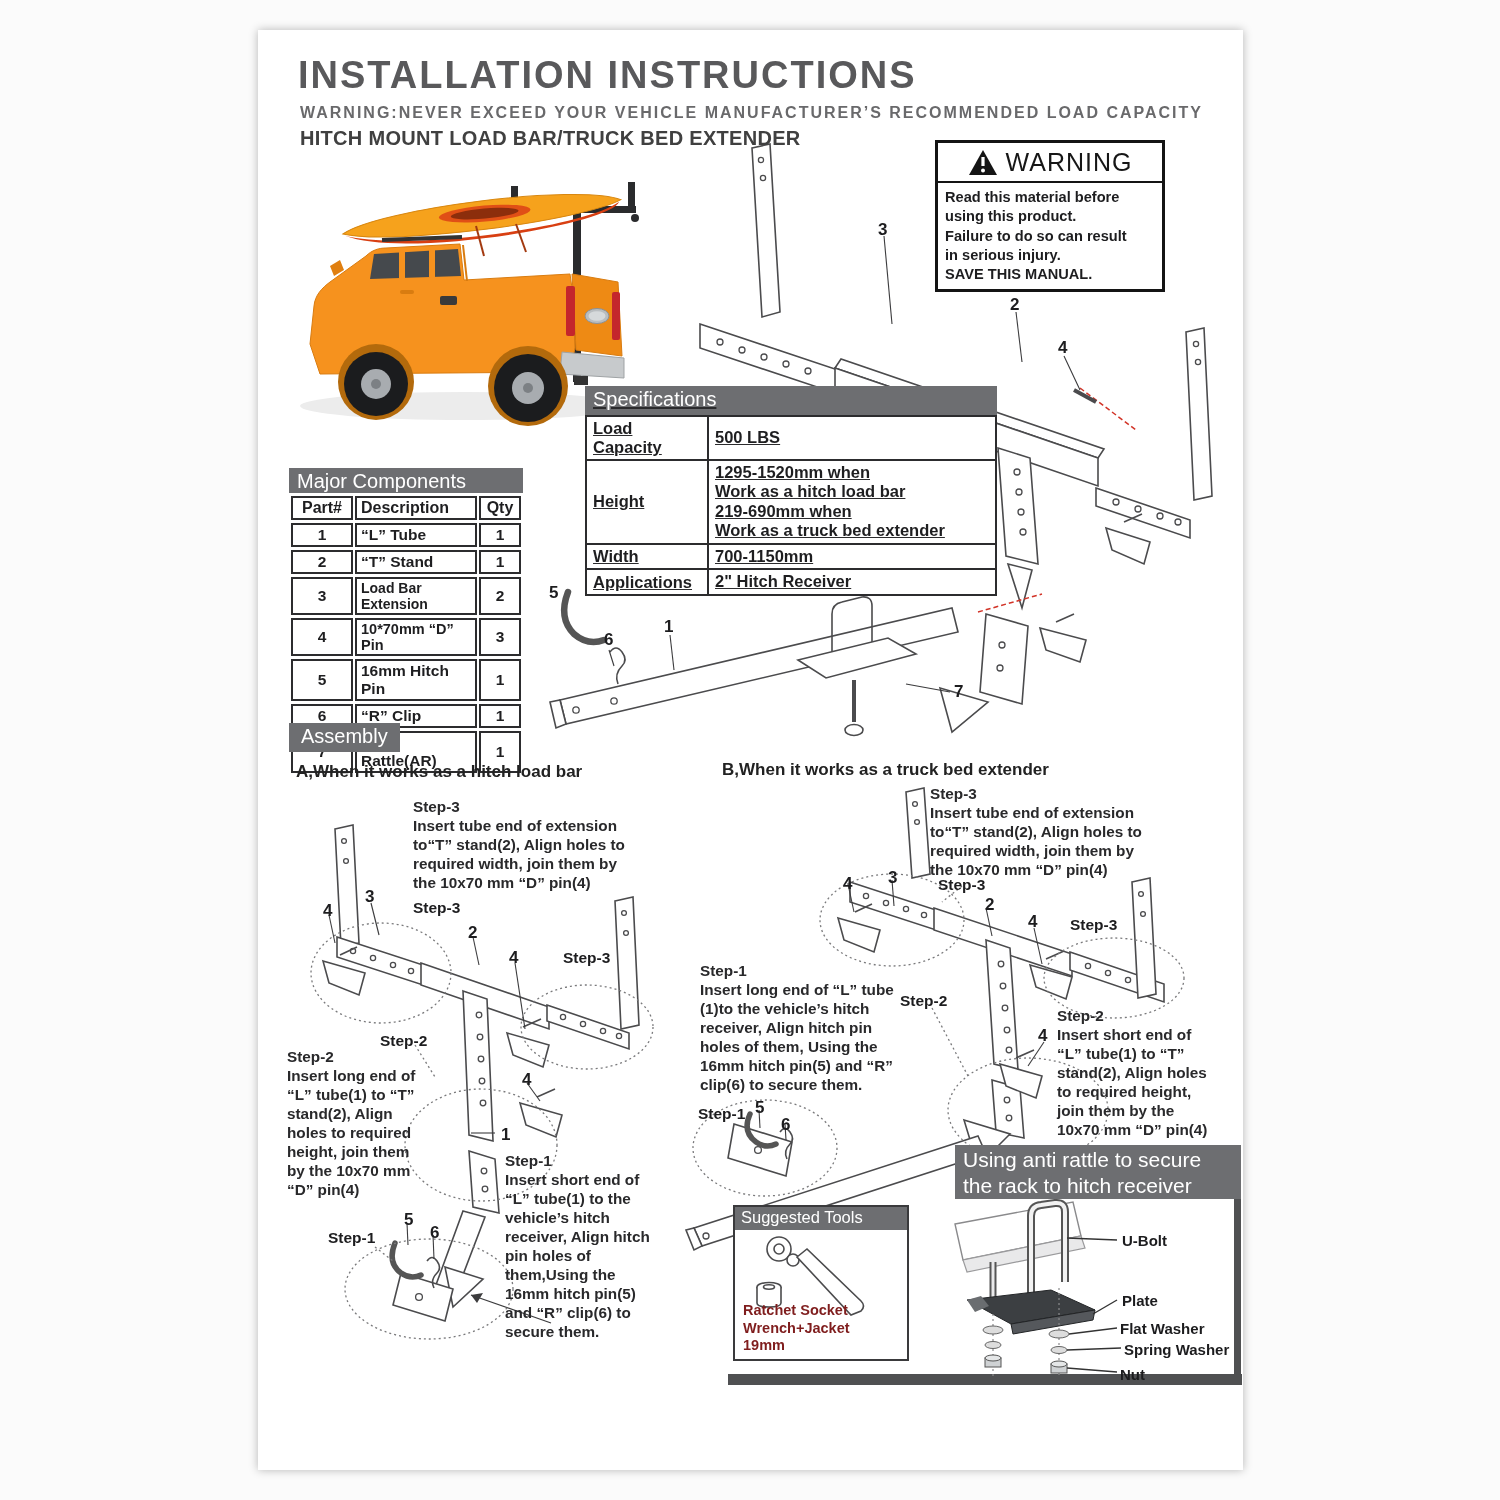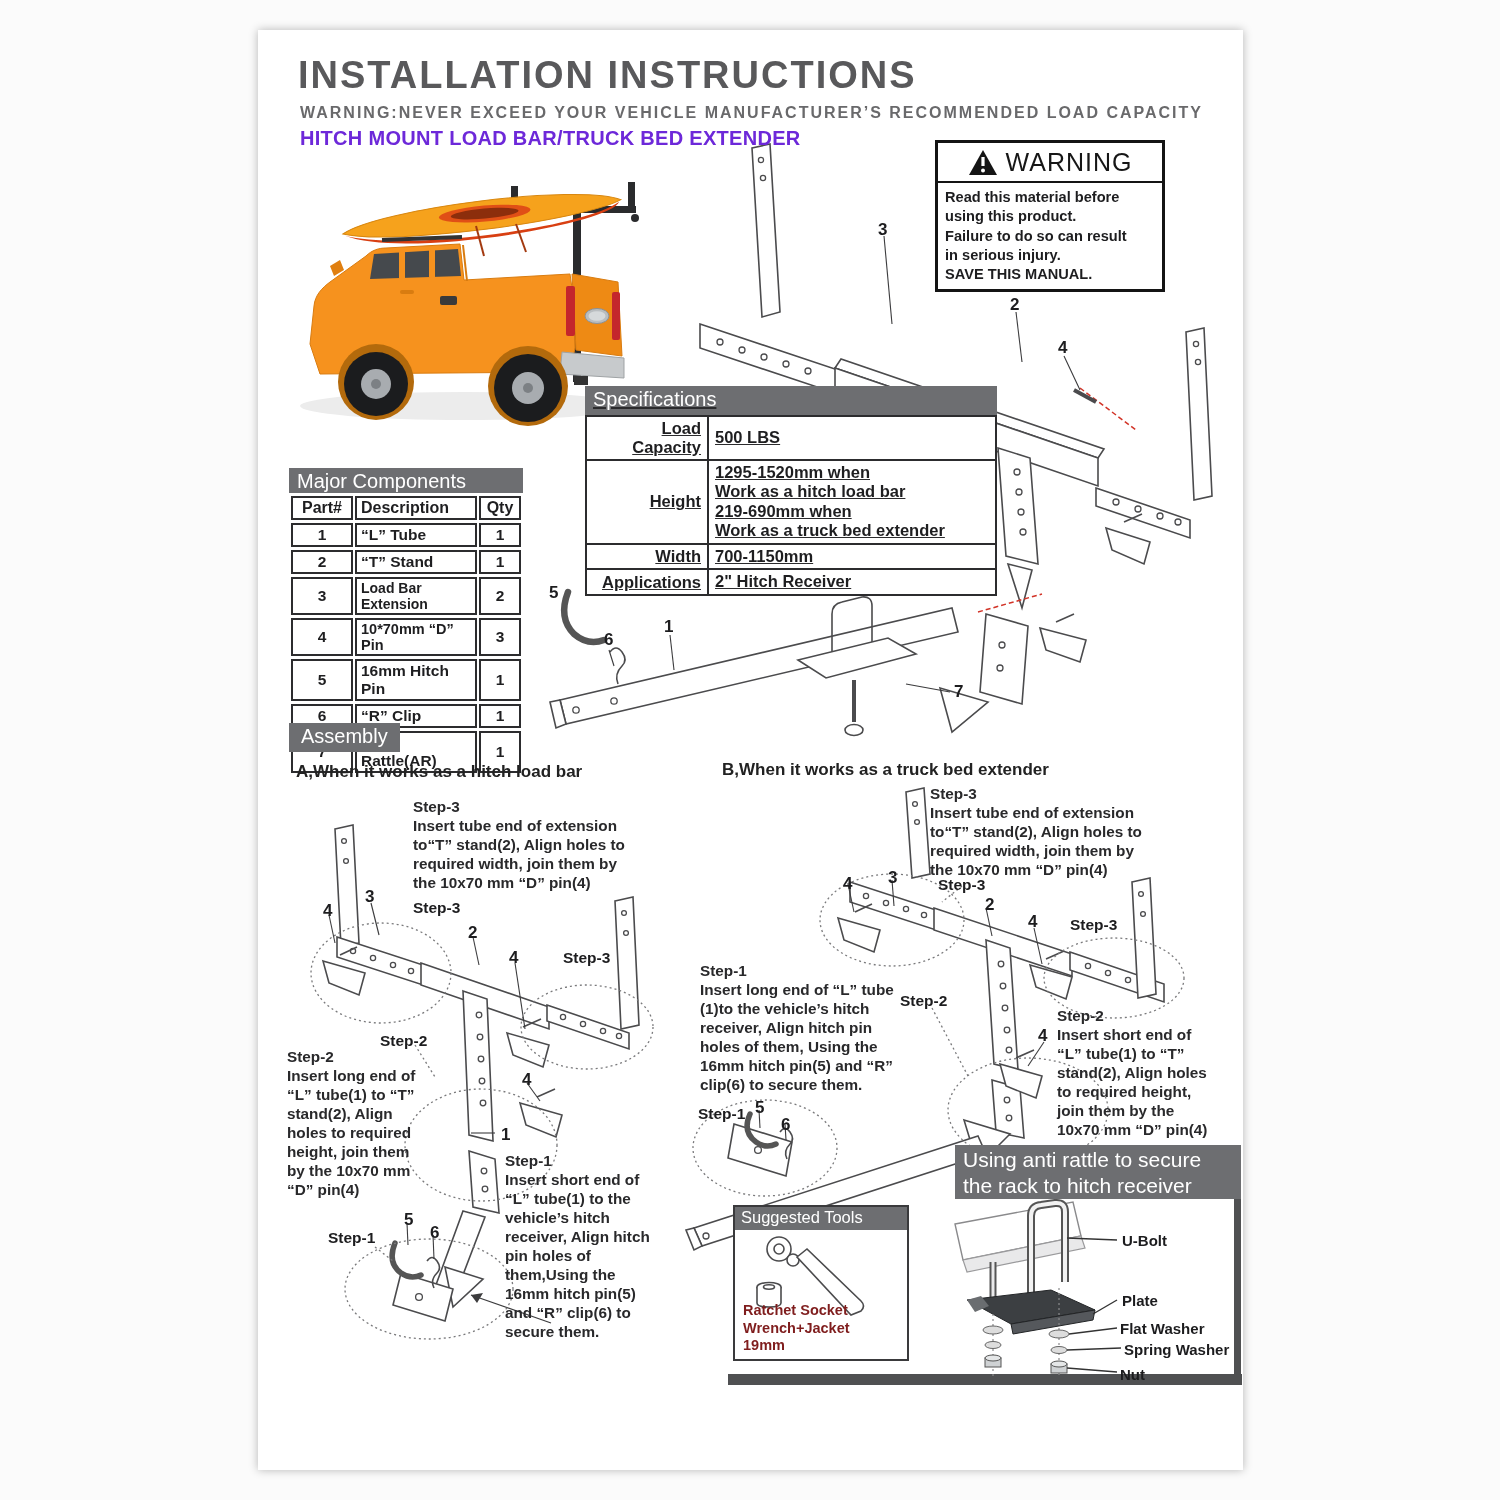--- a/index.html
+++ b/index.html
@@ -4,31 +4,31 @@
 <style>
   html,body{margin:0;padding:0;}
   body{width:1500px;height:1500px;background:#fbfbfb;position:relative;
        font-family:"Liberation Sans",sans-serif;color:#2b2b2d;overflow:hidden;}
   .page{position:absolute;left:258px;top:30px;width:985px;height:1440px;background:#fff;
         box-shadow:0 0 9px rgba(0,0,0,.28);}
   .abs{position:absolute;}
   .pre{white-space:pre-line;}
   .doc-title{left:40px;top:24px;font-size:38px;font-weight:bold;letter-spacing:2px;color:#59595b;z-index:6;}
   .warn-line{left:42px;top:74px;font-size:16px;font-weight:600;letter-spacing:2px;color:#69696b;z-index:6;}
-  .subtitle{left:42px;top:97px;font-size:20px;font-weight:800;letter-spacing:.3px;color:#6d28d9;z-index:6;}
+  .subtitle{left:42px;top:97px;font-size:20px;font-weight:800;letter-spacing:.3px;color:#404040;z-index:6;}
   .warnbox{left:677px;top:110px;width:224px;height:146px;border:3px solid #141414;background:#fff;z-index:7;}
   .warnbox .wh{display:flex;align-items:center;justify-content:center;gap:8px;height:38px;border-bottom:2px solid #141414;}
   .warnbox .wt{font-size:25px;font-weight:normal;letter-spacing:1px;color:#161616;}
   .warnbox .wb{padding:5px 7px;font-size:14.6px;line-height:1.32;font-weight:600;color:#1d1d1f;}
   .gbar{background:#6d6e71;color:#fff;z-index:7;}
   .spec{left:327px;top:356px;width:412px;z-index:5;background:#fff;text-decoration:underline;}
   .spec .gbar{display:block;font-size:20px;padding:2px 8px 4px;}
   table.sp{border-collapse:collapse;width:100%;background:#fff;}
   table.sp td{border:2px solid #2c2c2e;font-size:16.5px;font-weight:600;color:#1e1e20;padding:2px 6px;}
-  table.sp td.lab{width:108px;text-align:right;}
+  table.sp td.lab{width:108px;text-align:left;}
   table.sp td.val{line-height:1.18;}
   .mcomp{left:31px;top:438px;width:234px;z-index:5;background:#fff;}
   .mcomp .gbar{display:block;font-size:20px;padding:2px 8px 0;}
   table.mc{border-collapse:separate;border-spacing:2px 3px;width:100%;}
   table.mc td{border:2px solid #2c2c2e;font-size:15.5px;font-weight:600;color:#1e1e20;padding:1px 4px;background:#fff;}
   table.mc td.c{text-align:center;}
   table.mc tr.hd td{font-weight:800;font-size:16px;}
   .asm-chip{left:31px;top:693px;font-size:20px;padding:2px 12px 4px;z-index:6;}
   .sec-title{font-size:17px;font-weight:800;color:#222;z-index:6;}
   .steptext{position:absolute;font-size:15.3px;line-height:1.24;font-weight:600;color:#29292b;

